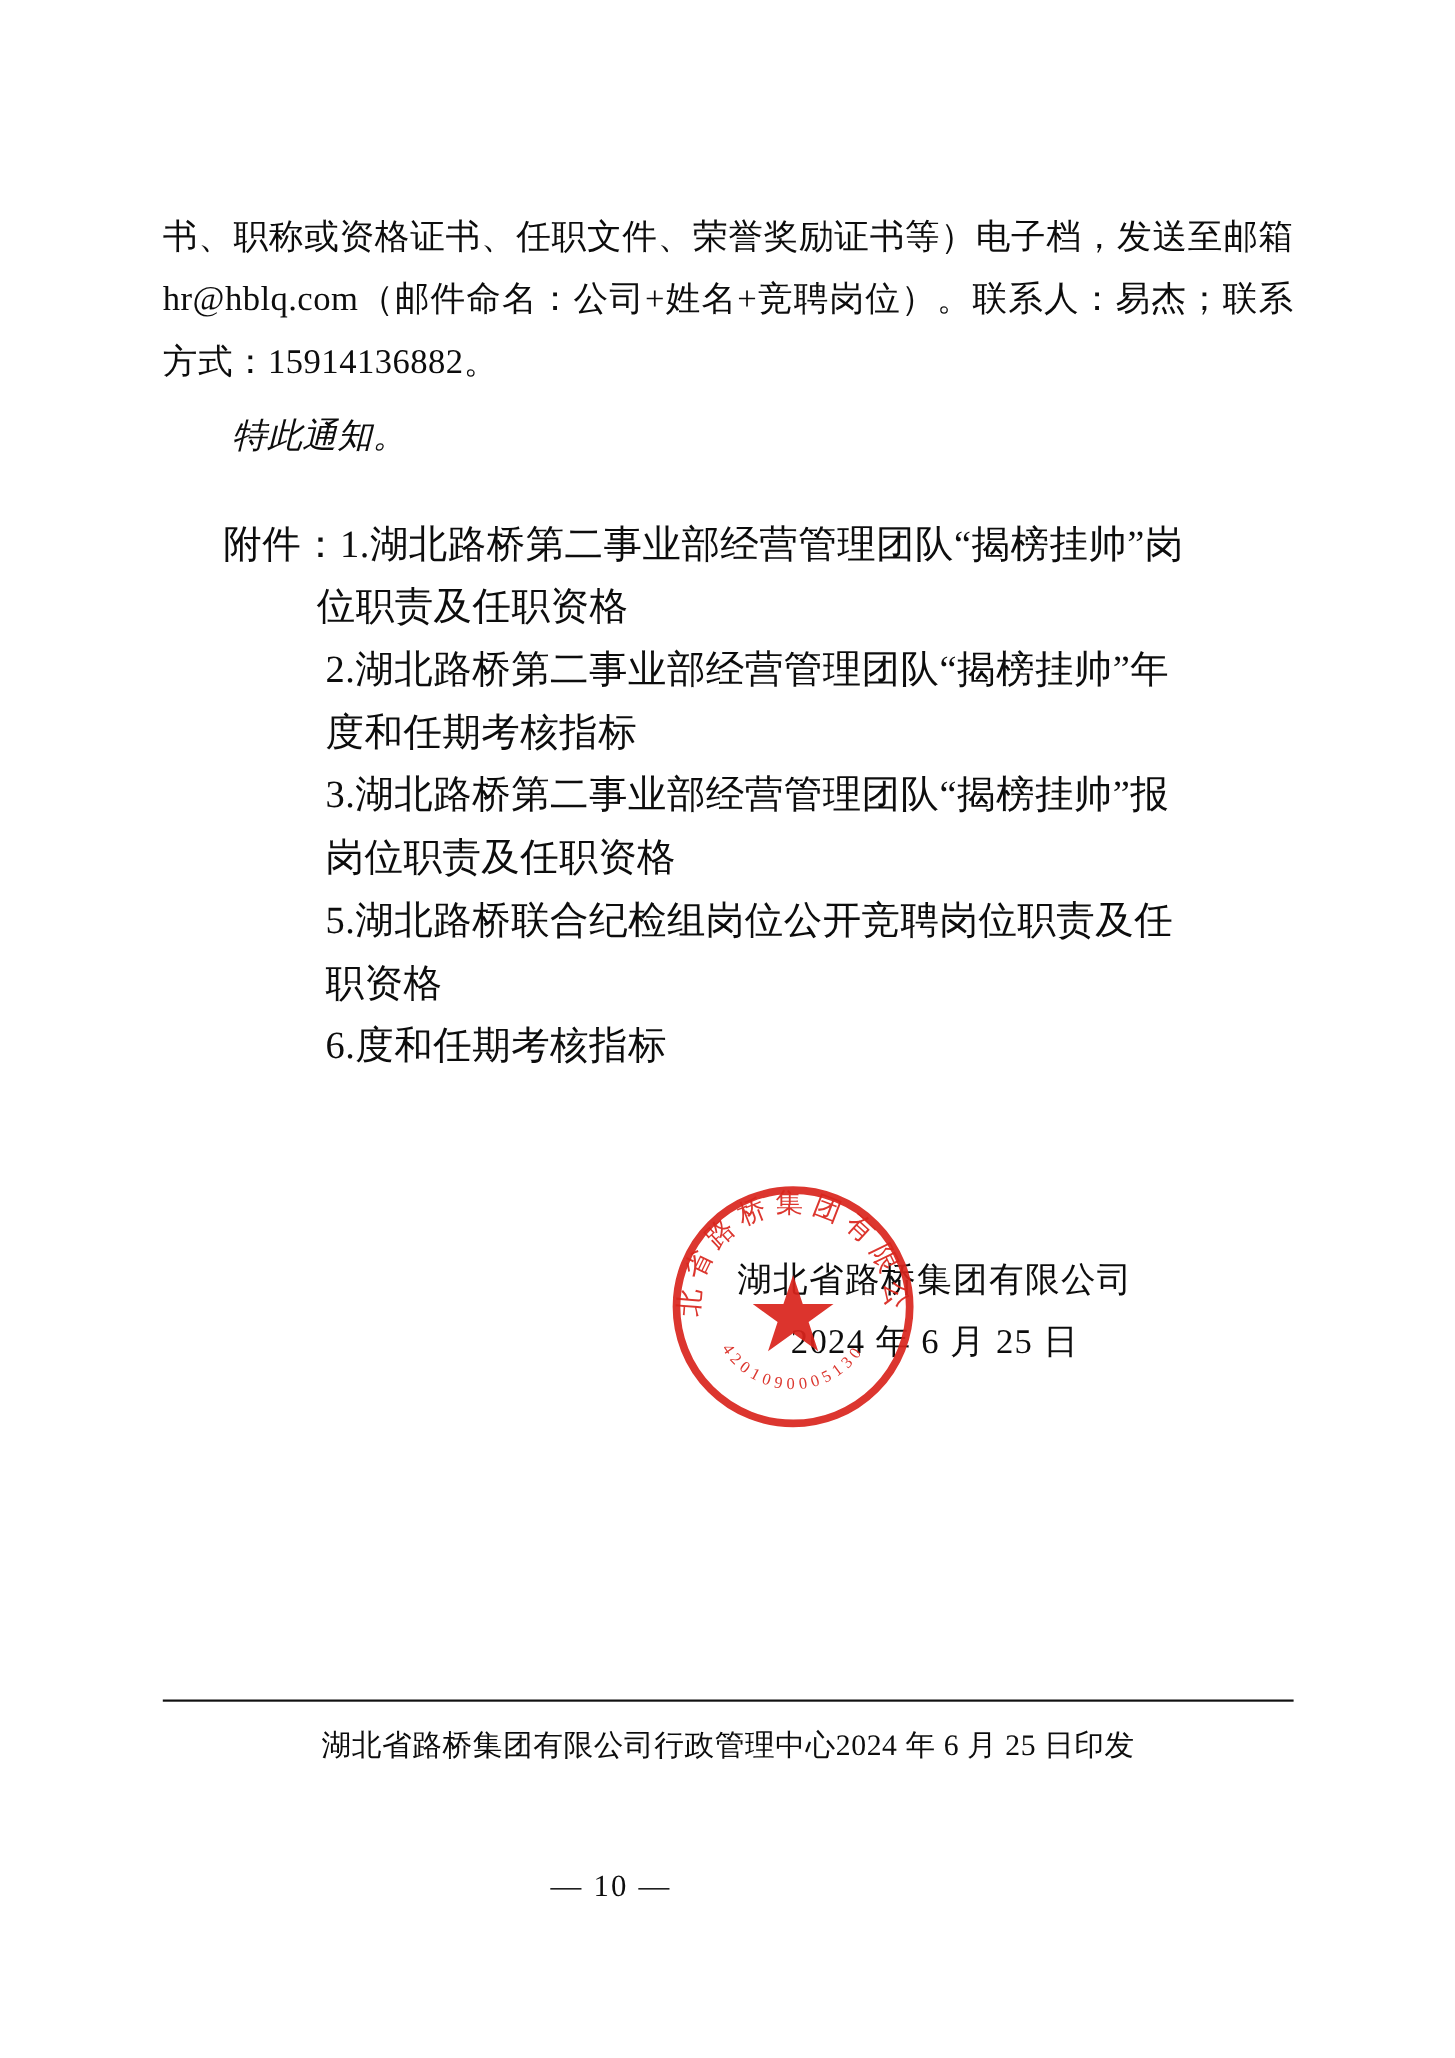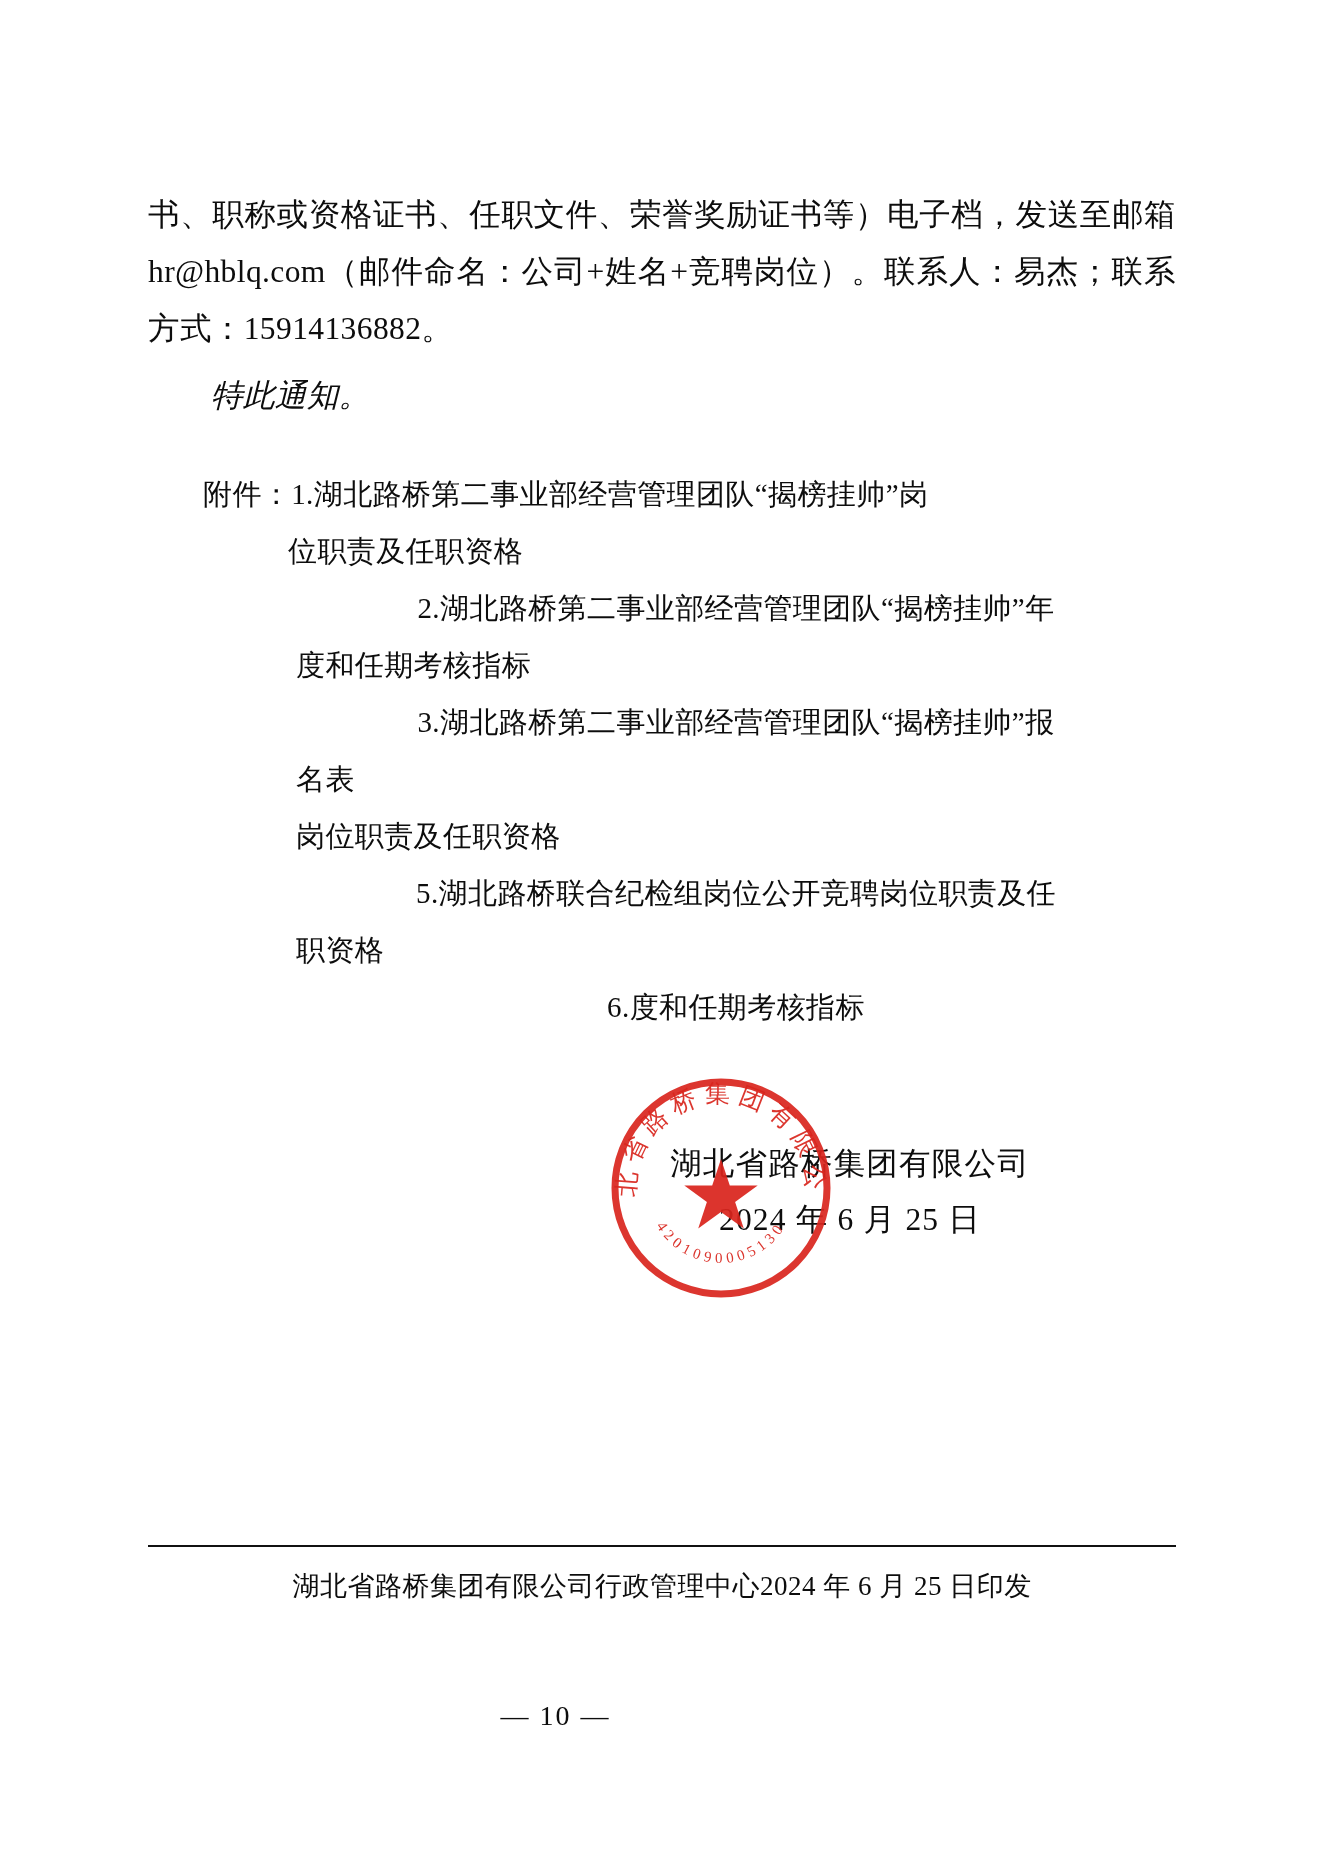--- a/index.html
+++ b/index.html
@@ -41,35 +41,34 @@
     font-style: italic;
   }
   .gap-small { height: 10px; }
   .gap-med { height: 42px; }
 
   .attach-block {
     margin-top: 0;
   }
   .attach-row {
     display: block;
-    font-size: 29px;
+    font-size: 35px;
     line-height: 57px;
     letter-spacing: 0.4px;
   }
   .attach-first {
     padding-left: 55px;
     text-indent: 0;
   }
   .attach-indent-deep {
     padding-left: 140px;
   }
   .attach-item {
     padding-left: 148px;
     text-indent: -0px;
-    text-align: center;
   }
   .attach-cont {
     padding-left: 148px;
   }
 
   
   .sign-area {
     position: absolute;
     left: 640px;
     top: 1136px;
@@ -149,21 +148,20 @@
       <div class="attach-row attach-indent-deep">位职责及任职资格</div>
 
       <div class="attach-row attach-item">
         <span class="latin">2.</span><span>湖北路桥第二事业部经营管理团队“揭榜挂帅”年</span>
       </div>
       <div class="attach-row attach-cont">度和任期考核指标</div>
 
       <div class="attach-row attach-item">
         <span class="latin">3.</span><span>湖北路桥第二事业部经营管理团队“揭榜挂帅”报</span>
       </div>
-      <div class="attach-row attach-cont">名表</div>
 
       <div class="attach-row attach-cont">岗位职责及任职资格</div>
 
       <div class="attach-row attach-item">
         <span class="latin">5.</span><span>湖北路桥联合纪检组岗位公开竞聘岗位职责及任</span>
       </div>
       <div class="attach-row attach-cont">职资格</div>
 
       <div class="attach-row attach-item">
         <span class="latin">6.</span><span>度和任期考核指标</span>

